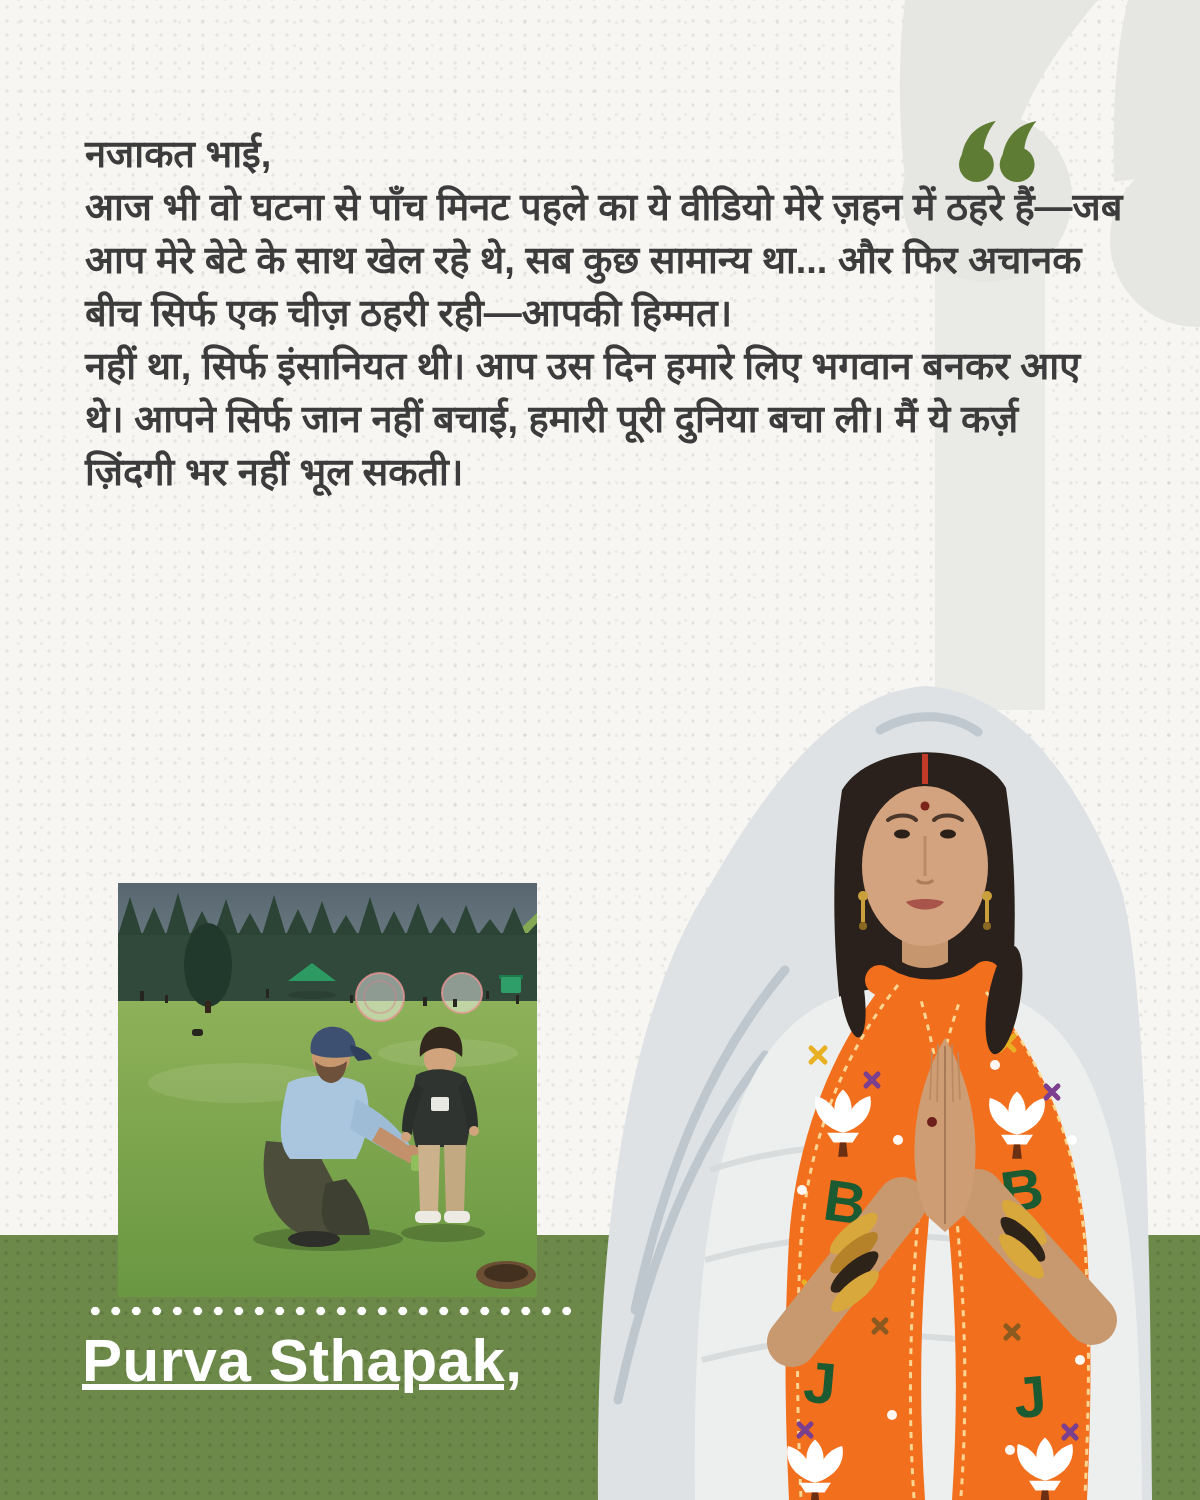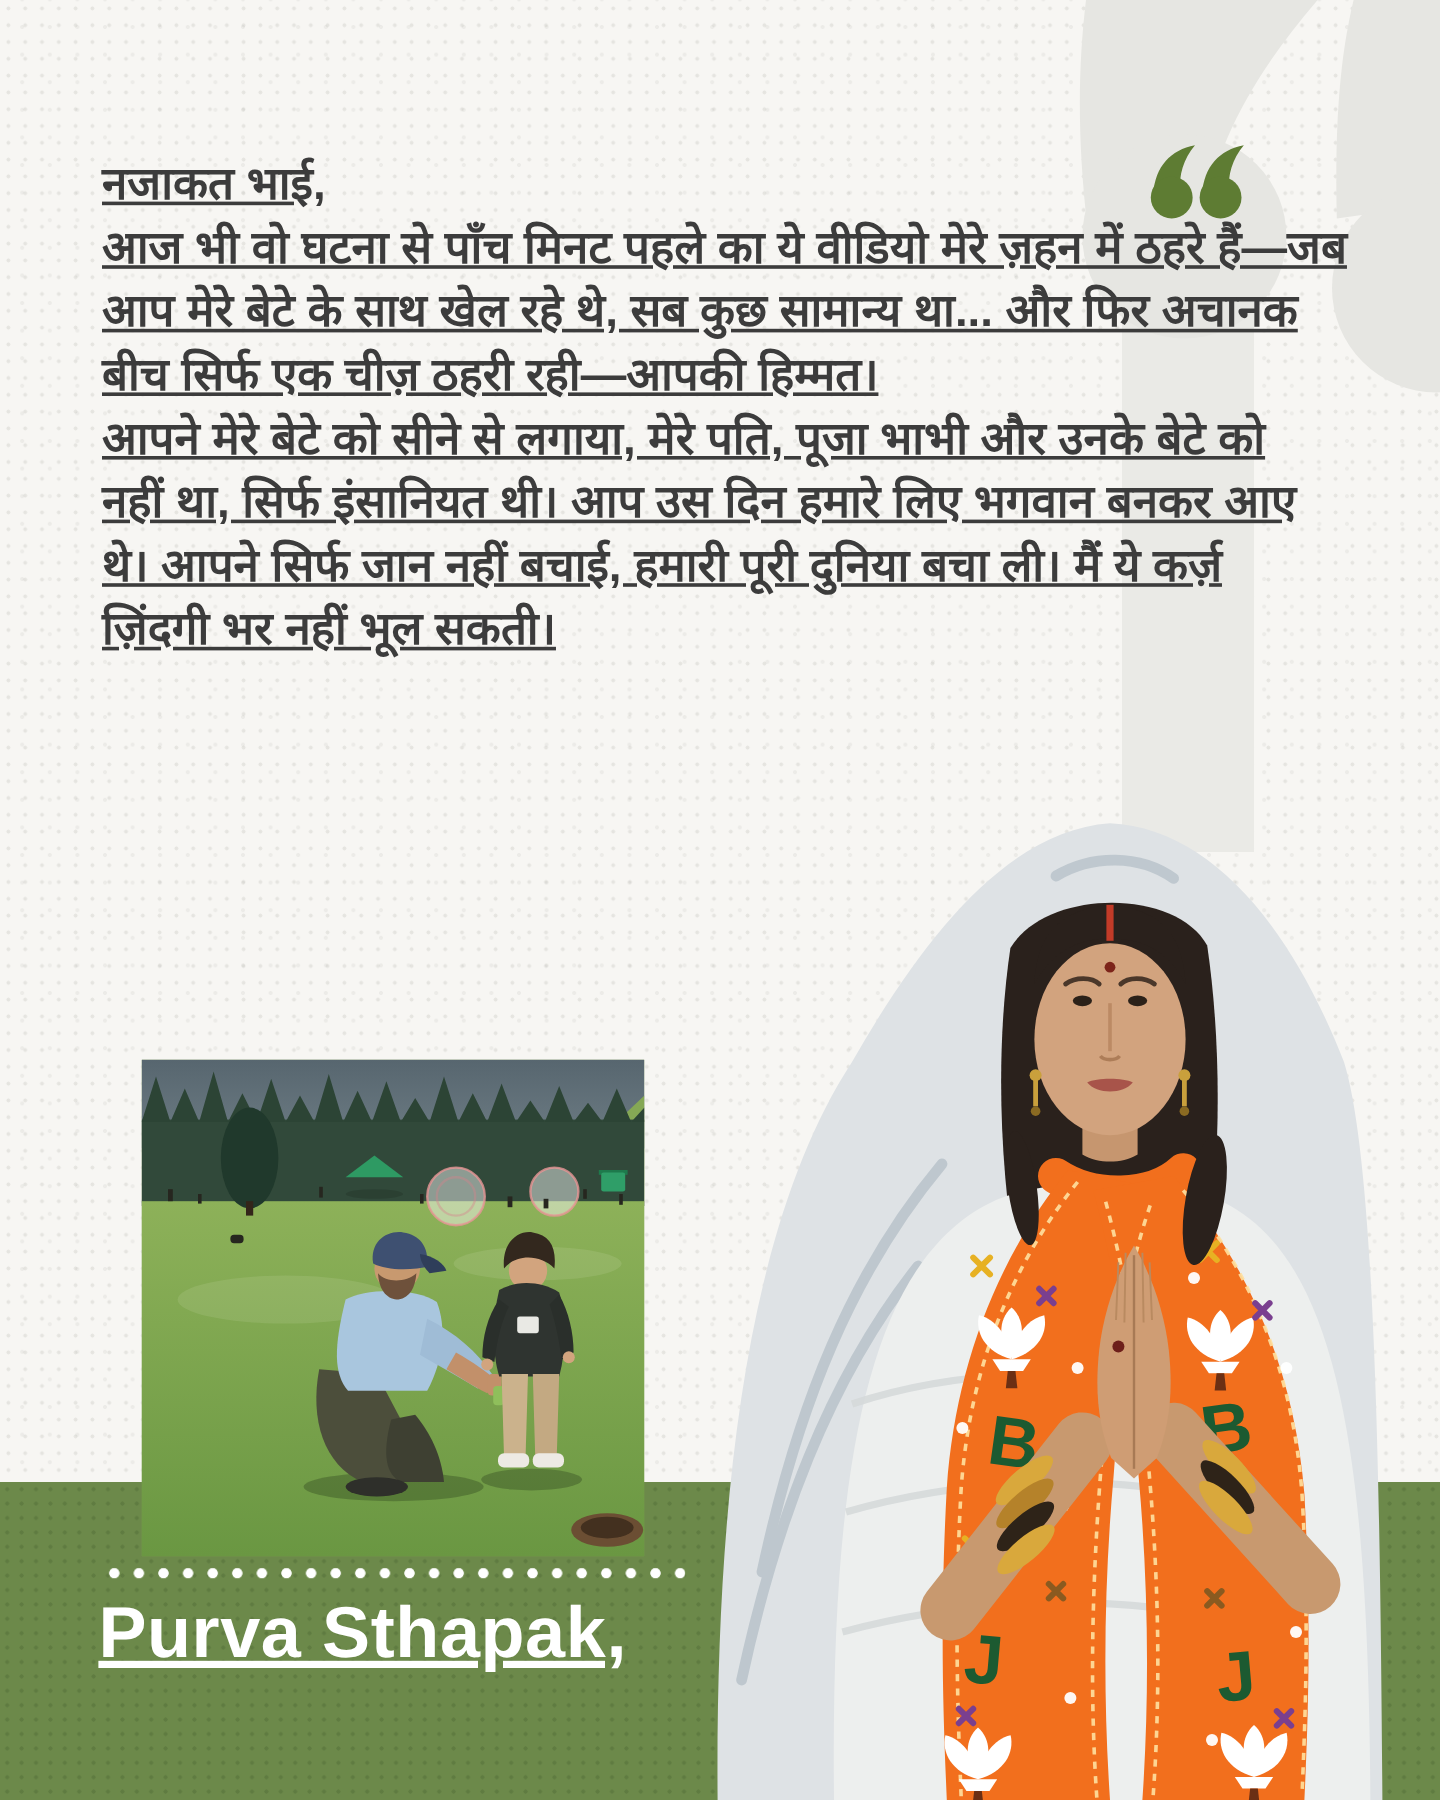--- a/index.html
+++ b/index.html
@@ -11,21 +11,21 @@
       radial-gradient(circle, rgba(158,158,150,.12) 1.4px, transparent 1.9px);
     background-size:14px 14px, 23px 23px;
     background-position:0 0, 7px 11px;
     font-family:"Liberation Sans", sans-serif;
   }
   .watermark{position:absolute;left:0;top:0;pointer-events:none;}
   .quote-icon{position:absolute;left:958px;top:120px;width:80px;height:63px;}
   .quote-block{position:absolute;left:85px;top:128px;width:1040px;}
   .q-line{
     font-weight:700;font-size:38px;line-height:53px;color:#3c3c3c;
-    white-space:nowrap;letter-spacing:0;text-decoration:underline;
+    white-space:nowrap;letter-spacing:0;
   }
   .band{
     position:absolute;left:0;top:1235px;width:1200px;height:265px;
     background-color:#6c894a;
     background-image:radial-gradient(circle, rgba(32,56,20,.17) 1.5px, transparent 1.9px);
     background-size:12px 12px;
   }
   .family-photo{position:absolute;left:118px;top:883px;width:419px;height:414px;display:block;}
   .dotted-divider{
     position:absolute;left:85px;top:1306px;width:486px;height:10px;
@@ -66,21 +66,20 @@
         <circle cx="38" cy="92" r="36"></circle>
       </g>
     </g>
   </svg>
 
   <div class="quote-block">
     <div class="q-line">नजाकत भाई,</div>
     <div class="q-line">आज भी वो घटना से पाँच मिनट पहले का ये वीडियो मेरे ज़हन में ठहरे हैं—जब</div>
     <div class="q-line">आप मेरे बेटे के साथ खेल रहे थे, सब कुछ सामान्य था... और फिर अचानक</div>
     <div class="q-line">बीच सिर्फ एक चीज़ ठहरी रही—आपकी हिम्मत।</div>
-    <div class="q-line">आपने मेरे बेटे को सीने से लगाया, मेरे पति, पूजा भाभी और उनके बेटे को</div>
     <div class="q-line">नहीं था, सिर्फ इंसानियत थी। आप उस दिन हमारे लिए भगवान बनकर आए</div>
     <div class="q-line">थे। आपने सिर्फ जान नहीं बचाई, हमारी पूरी दुनिया बचा ली। मैं ये कर्ज़</div>
     <div class="q-line">ज़िंदगी भर नहीं भूल सकती।</div>
   </div>
 
   <div class="band"></div>
 
   <svg class="family-photo" viewBox="0 0 419 414" aria-hidden="true">
     <defs>
       <linearGradient id="sky" x1="0" y1="0" x2="0" y2="1">

